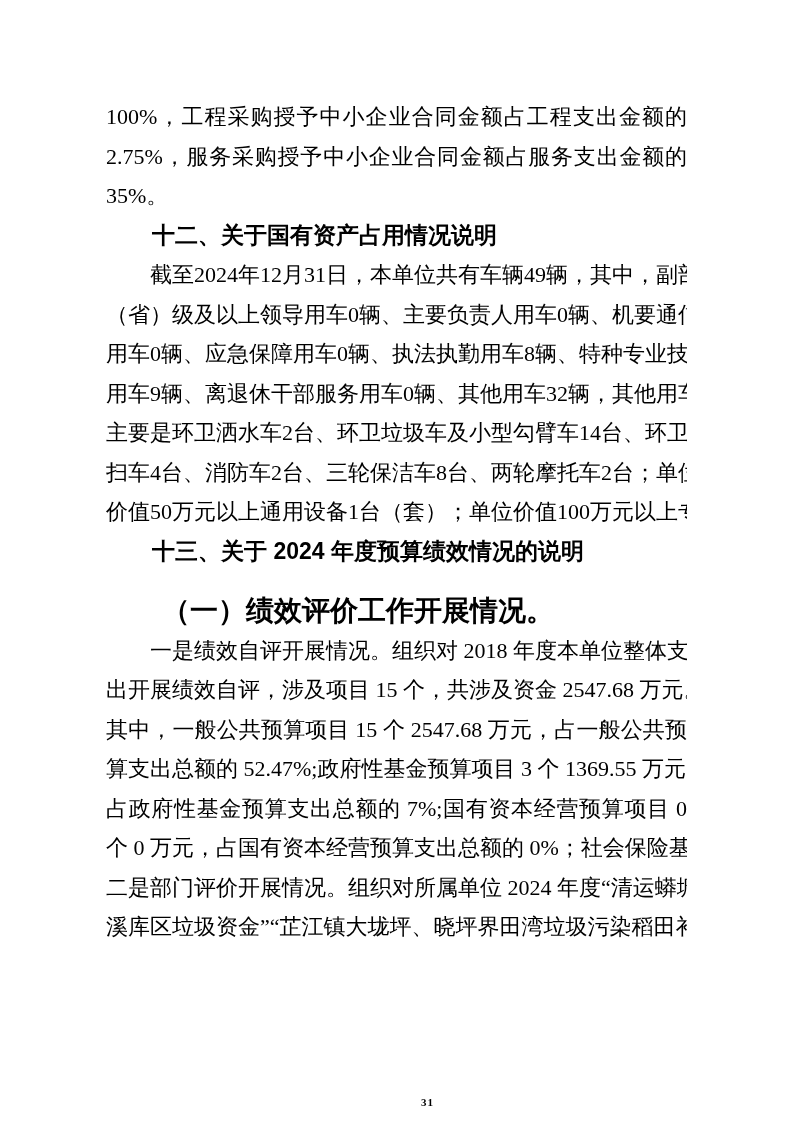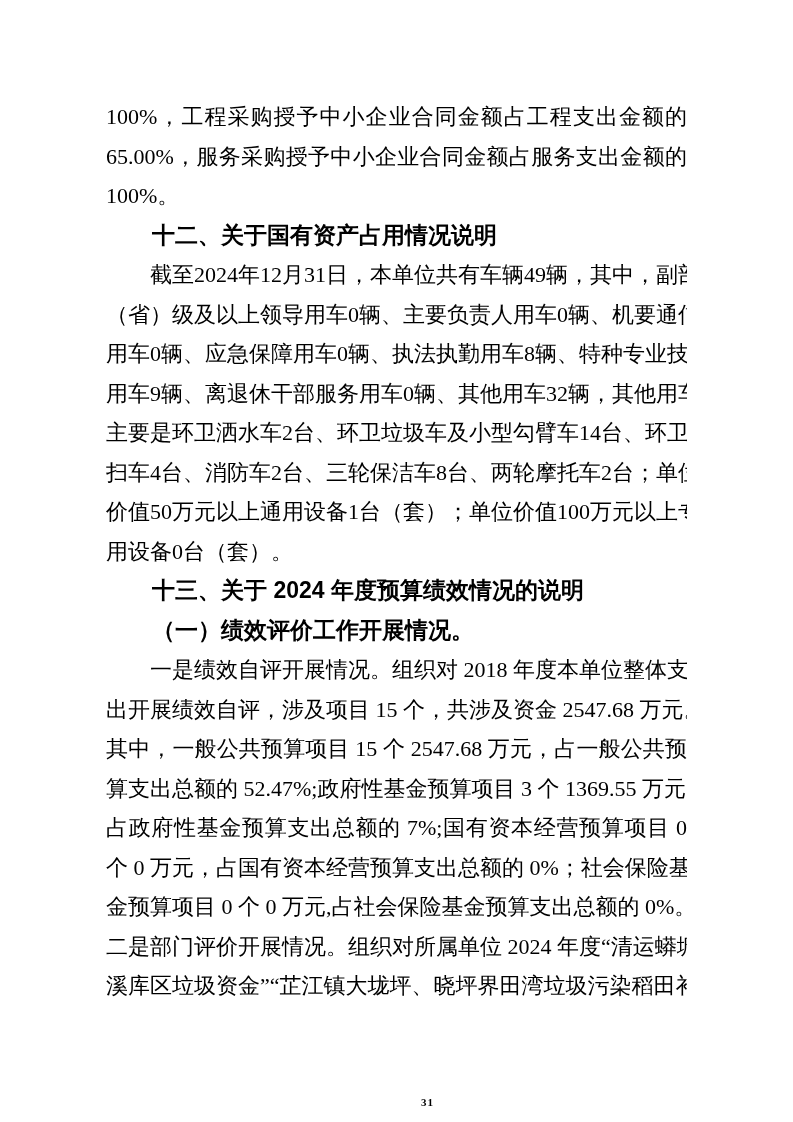--- a/index.html
+++ b/index.html
@@ -42,23 +42,24 @@
   }
   .heading {
     font-family: "Liberation Sans", "DejaVu Sans", sans-serif;
     font-weight: 700;
     font-size: 23px;
     text-align: center;
     text-align-last: left;
   }
   .subheading {
     font-weight: 700;
-    font-size: 23px;
+    font-size: 28px;
     text-align: center;
     text-align-last: left;
+    margin-top: 20px;
   }
   .b {
     font-weight: 400;
   }
   .pageno {
     position: absolute;
     top: 1096px;
     left: 0;
     width: 100%;
     text-align: center;
@@ -69,43 +70,41 @@
     margin-left: 31px;
   }
 </style>
 </head>
 <body>
 
 <div class="page">
   <div class="content">
 
     <div class="line">100%，工程采购授予中小企业合同金额占工程支出金额的</div>
-    <div class="line">65.00%，服务采购授予中小企业合同金额占服务支出金额的</div>
-    <div class="line endpara">100%。</div>
+    <div class="line">2.75%，服务采购授予中小企业合同金额占服务支出金额的</div>
+    <div class="line endpara">35%。</div>
 
     <div class="line heading ind">十二、关于国有资产占用情况说明</div>
 
     <div class="line ind">截至2024年12月31日，本单位共有车辆49辆，其中，副部</div>
     <div class="line">（省）级及以上领导用车0辆、主要负责人用车0辆、机要通信</div>
     <div class="line">用车0辆、应急保障用车0辆、执法执勤用车8辆、特种专业技术</div>
     <div class="line">用车9辆、离退休干部服务用车0辆、其他用车32辆，其他用车</div>
     <div class="line">主要是环卫洒水车2台、环卫垃圾车及小型勾臂车14台、环卫清</div>
     <div class="line">扫车4台、消防车2台、三轮保洁车8台、两轮摩托车2台；单位</div>
     <div class="line">价值50万元以上通用设备1台（套）；单位价值100万元以上专</div>
-    <div class="line endpara">用设备0台（套）。</div>
 
     <div class="line heading ind">十三、关于 2024 年度预算绩效情况的说明</div>
     <div class="line subheading ind">（一）绩效评价工作开展情况。</div>
 
     <div class="line ind"><span class="b">一是绩效自评开展情况。</span><span>组织对 2018 年度本单位整体支</span></div>
     <div class="line">出开展绩效自评，涉及项目 15 个，共涉及资金 2547.68 万元。</div>
     <div class="line">其中，一般公共预算项目 15 个 2547.68 万元，占一般公共预</div>
     <div class="line">算支出总额的 52.47%;政府性基金预算项目 3 个 1369.55 万元，</div>
     <div class="line">占政府性基金预算支出总额的 7%;国有资本经营预算项目 0</div>
     <div class="line">个 0 万元，占国有资本经营预算支出总额的 0%；社会保险基</div>
-    <div class="line">金预算项目 0 个 0 万元,占社会保险基金预算支出总额的 0%。</div>
     <div class="line"><span class="b">二是部门评价开展情况。</span><span>组织对所属单位 2024 年度“清运蟒塘</span></div>
     <div class="line">溪库区垃圾资金”“芷江镇大垅坪、晓坪界田湾垃圾污染稻田补</div>
 
   </div>
 
   <div class="pageno">31</div>
 </div>
 
 </body></html>

